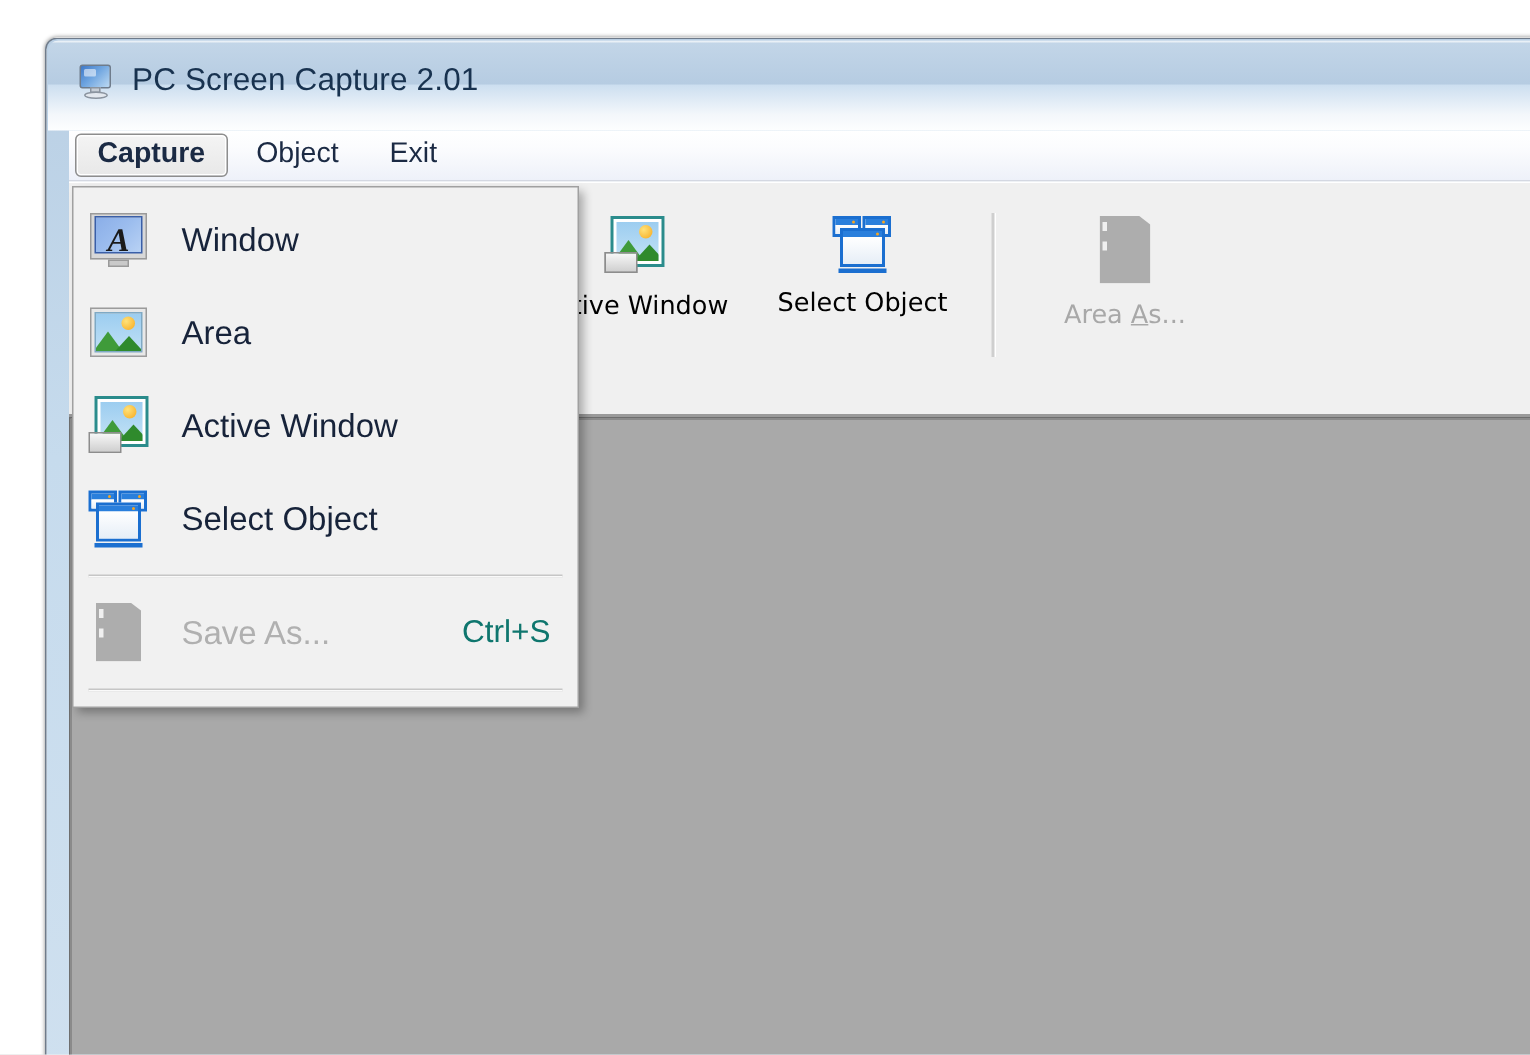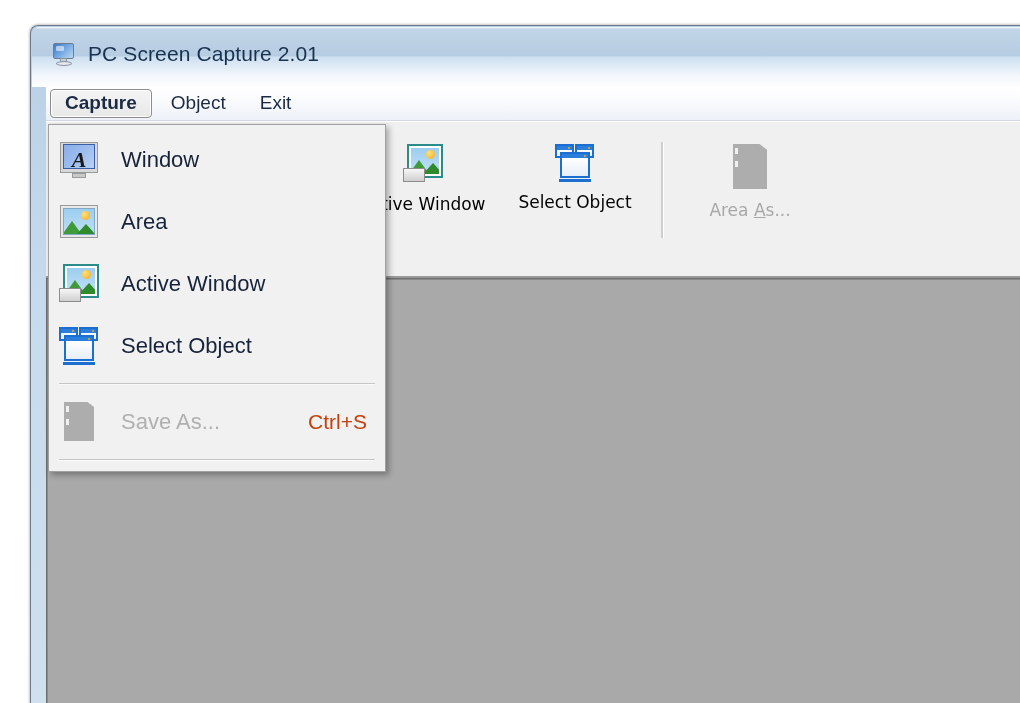--- a/index.html
+++ b/index.html
@@ -240,21 +240,21 @@
     margin-left: 20px;
   }
   .dd-item.disabled .dd-label { color: #b0b0b0; }
   .dd-accel {
     position: absolute;
     right: 18px;
     font-size: 21px;
     color: #17233a;
     white-space: nowrap;
   }
-  .dd-item.disabled .dd-accel { color: #c2410c; }
+  .dd-item.disabled .dd-accel { color: #0f766e; }
   .dd-sep {
     height: 1px;
     background: #c6c6c6;
     margin: 6px 10px 6px 10px;
     border-bottom: 1px solid #fafafa;
   }
 
   
   .ico { position: relative; flex: none; }
 

